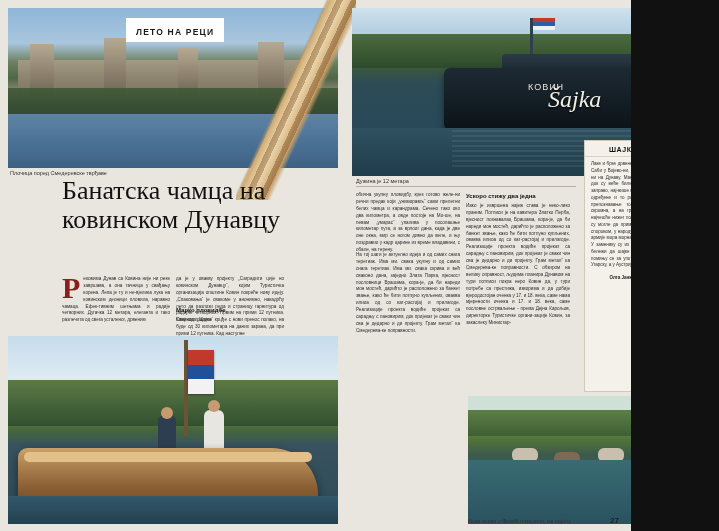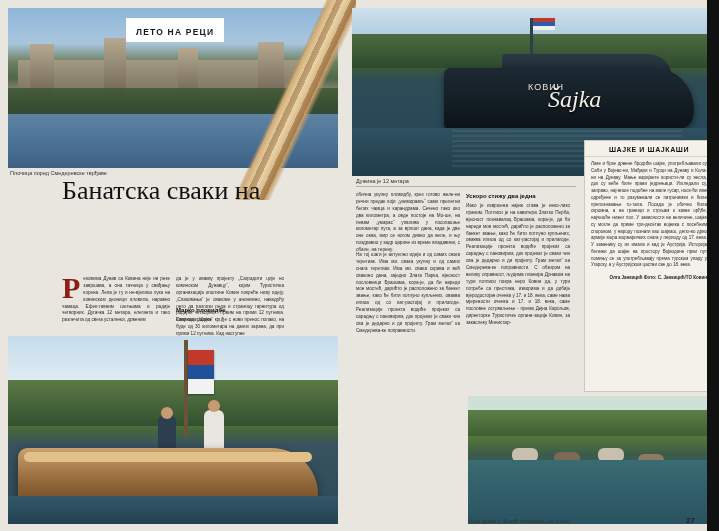--- a/index.html
+++ b/index.html
@@ -1,17 +1,17 @@
 <!DOCTYPE html>
 <html><head>
 <meta charset="utf-8">
 <style>
   html,body{margin:0;padding:0;background:#111;}
   body{font-family:"Liberation Sans",sans-serif;}
-  #page{position:relative;width:707px;height:531px;background:#e9e6e0;overflow:hidden;}
+  #page{position:relative;width:631px;height:531px;background:#e9e6e0;overflow:hidden;}
 
   
   .photo{position:absolute;overflow:hidden;}
 
   
   #photo-fortress{left:8px;top:8px;width:330px;height:160px;
     background:
       linear-gradient(to bottom,
         #8fb6d8 0%, #a9c6de 22%,
         #6d7f5e 34%, #4e6747 44%,
@@ -150,21 +150,22 @@
     <div class="tag">КОВИН</div>
     <div class="name">Šajka</div>
     <div class="water"></div>
     <div class="refl"></div>
   </div>
 
   <div class="caption" style="left:356px;top:178px;">Дужина је 12 метара</div>
   <div class="rule" style="left:356px;top:186px;width:220px;"></div>
 
   <div id="title">
-    <div>Банатска сваки на</div>
+    <div>Банатска чамца на</div>
+    <div>ковинском Дунавцу</div>
   </div>
 
   <div class="col" style="left:62px;top:276px;width:108px;">
     <span class="dropcap">Р</span>
     <span>ековима Дунав са Ковина није ни реке завршава, а она тачница у свађању корена. Лепа је ту и не-вјелика лука на ковинском деоници пловила, наравно чамаца. Ефек-тивним шетњама и радије четворних. Дугачка 12 метара, елеганта и тако разлечита од свега усталеног, дрвеним</span>
   </div>
 
   <div class="col" style="left:176px;top:276px;width:108px;">
     <span>да је у овакву пројекту „Саградити ције но ковинском Дунавцу“, којим Туристичка организација општине Ковин покреће нову идеју. „Спаковања“ је свакоме у анонимно, накадрћу лето да разлози реда и страницу гарнитура од радијне четворних. Првим на прими 12 путника. Овај кад градите</span>
   </div>

